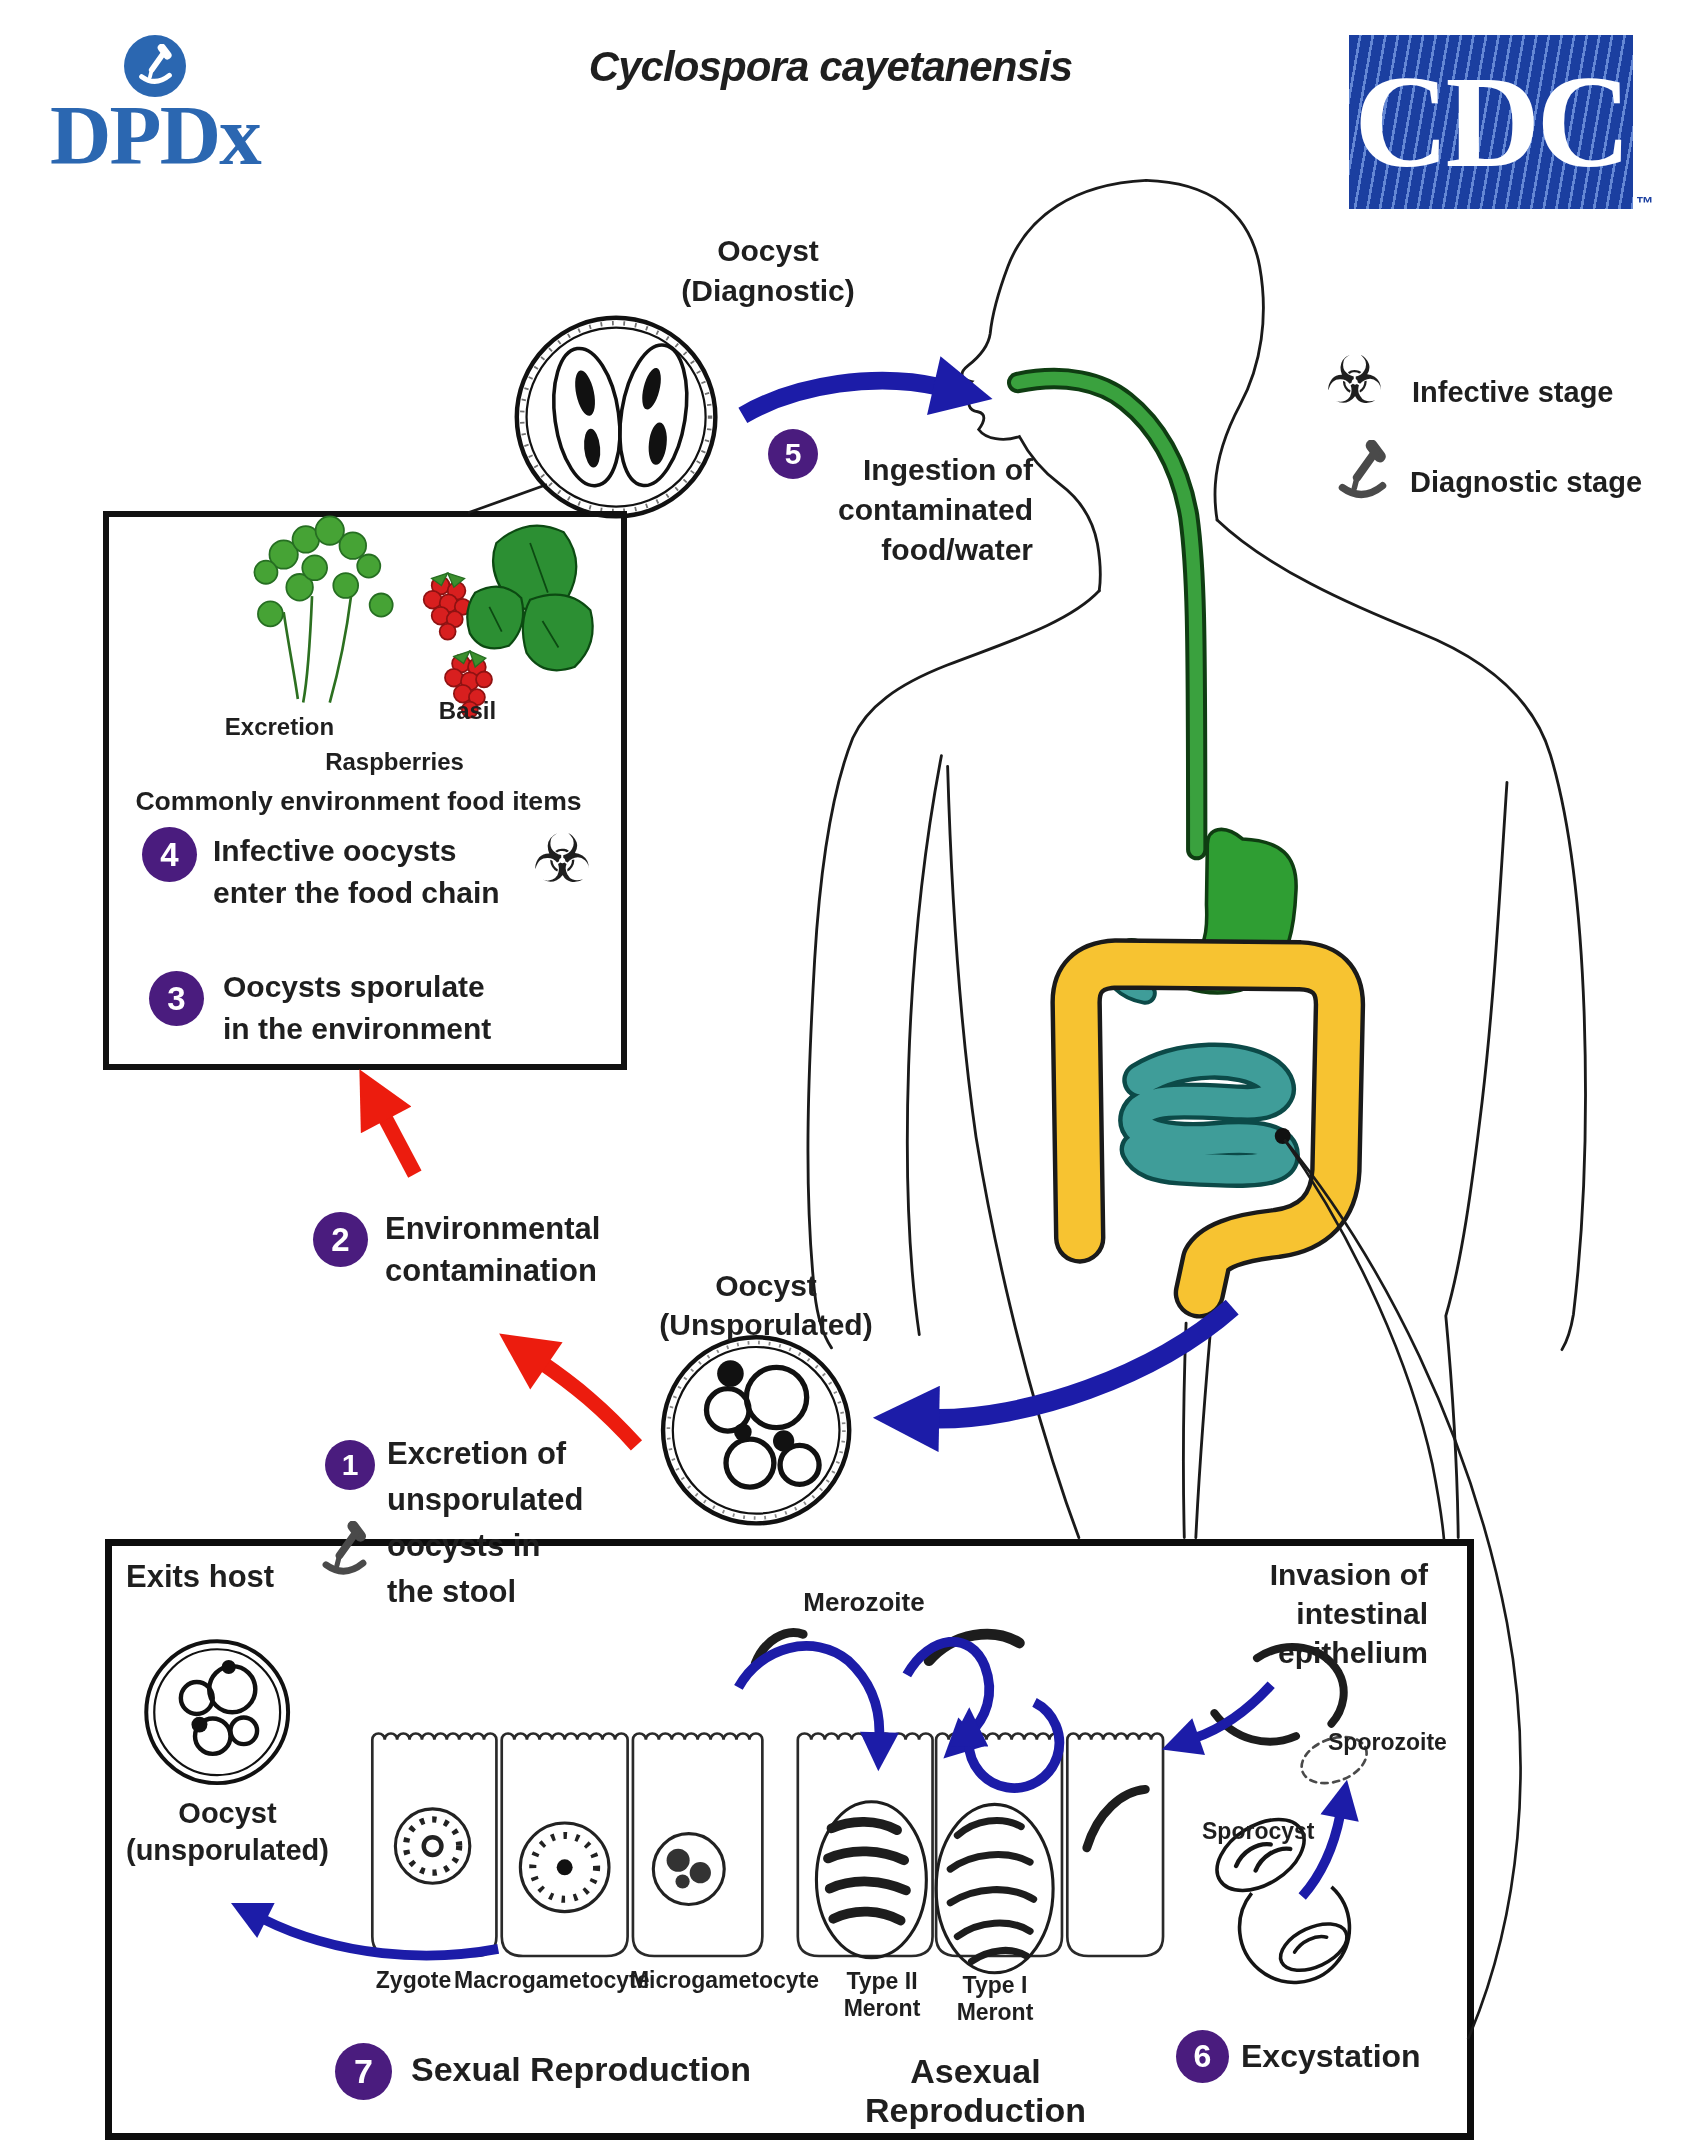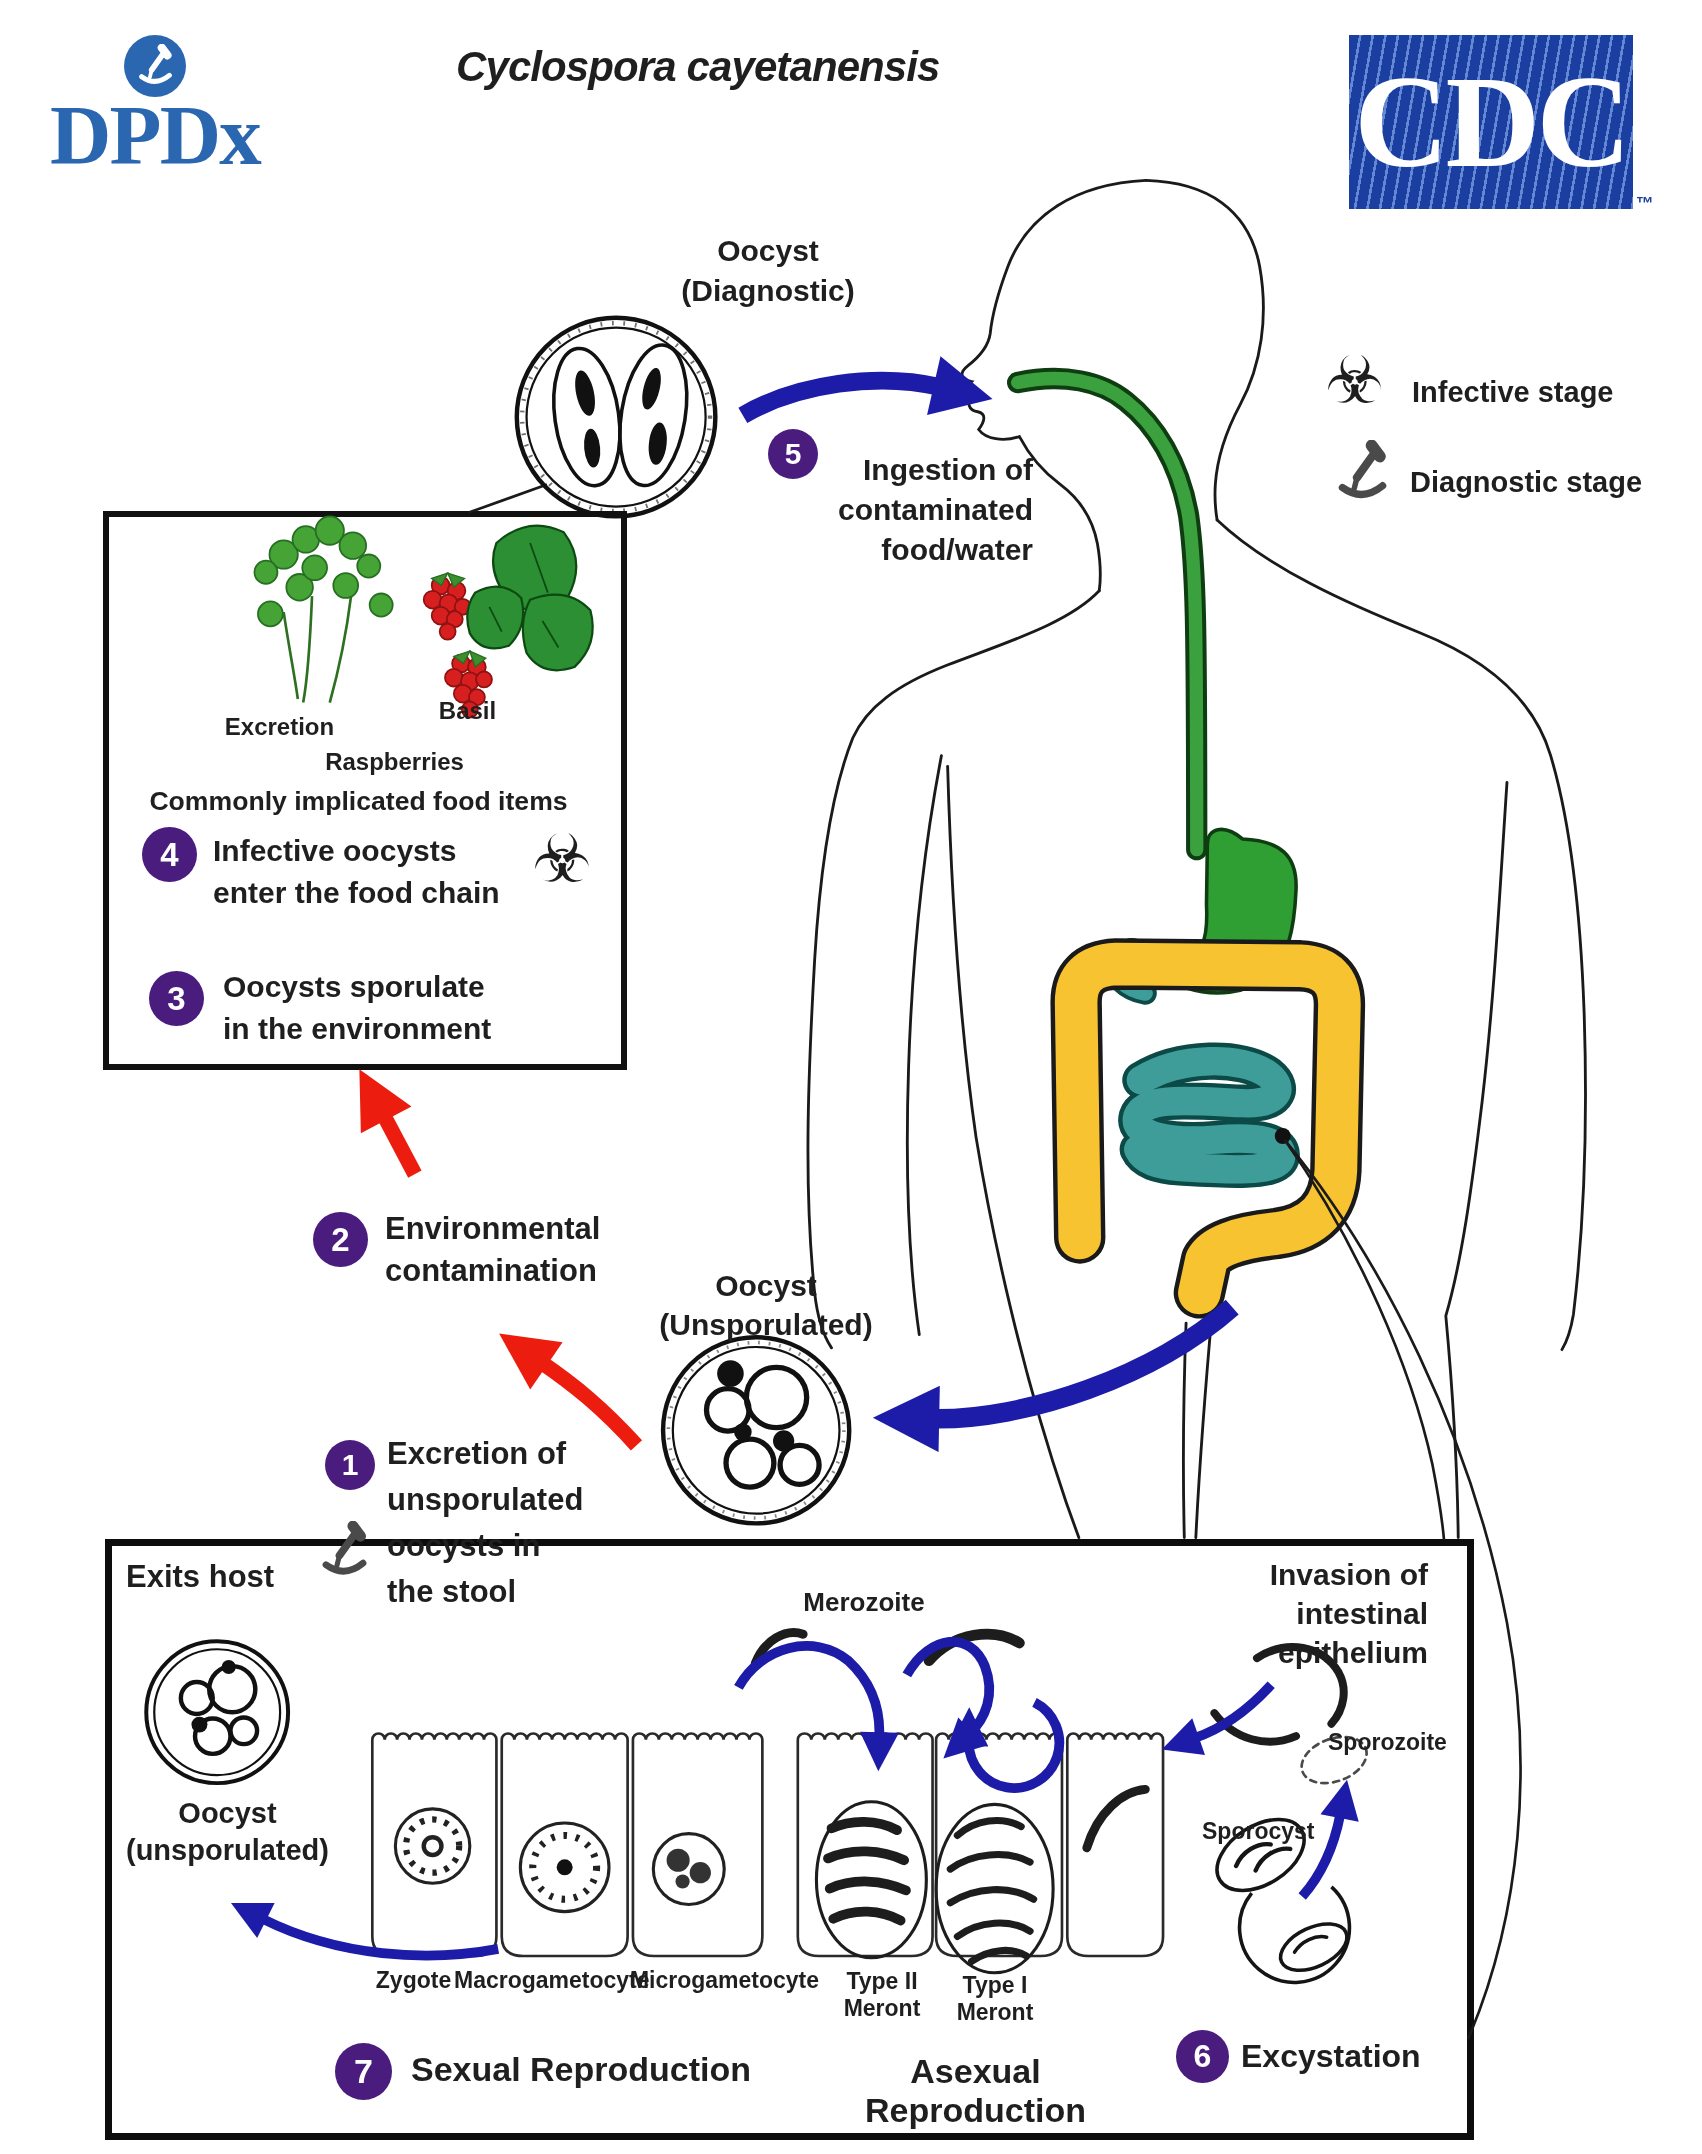--- a/index.html
+++ b/index.html
@@ -7,21 +7,21 @@
          font-family:"Liberation Sans",sans-serif;color:#1c1c1c;}
   .abs{position:absolute;}
   .art{position:absolute;left:0;top:0;width:1702px;height:2155px;z-index:4;pointer-events:none;}
   .txt{position:absolute;z-index:10;color:#1f1f1f;}
   .bold{font-weight:bold;}
   .semi{font-weight:600;}
   
   .dpdx{left:50px;top:35px;display:flex;align-items:center;gap:7px;z-index:10;flex-direction:column;}
   .dpdx-circle{width:62px;height:62px;border-radius:50%;background:#2b67b1;display:flex;align-items:center;justify-content:center;}
   .dpdx-word{font-family:"Liberation Serif",serif;font-weight:bold;font-size:85px;color:#2b67b1;line-height:62px;letter-spacing:-1.8px;}
-  .title{left:456px;top:43px;width:709px;text-align:left;font-size:42px;font-weight:bold;font-style:italic;letter-spacing:-0.9px;}
+  .title{left:476px;top:43px;width:709px;text-align:center;font-size:42px;font-weight:bold;font-style:italic;letter-spacing:-0.9px;}
   .cdc{left:1349px;top:35px;width:284px;height:174px;background:#1b3fa0;
        background-image:repeating-linear-gradient(100deg,rgba(160,195,255,0) 0 9.8px,rgba(160,195,255,.55) 9.8px 12.4px);
        display:flex;align-items:center;justify-content:center;z-index:10;}
   .cdc-word{font-family:"Liberation Serif",serif;font-weight:bold;font-size:131px;color:#ffffff;letter-spacing:-3.5px;line-height:174px;}
   .cdc-tm{left:1636px;top:193px;font-size:17.7px;color:#1b3fa0;font-weight:bold;}
   
   .bio{font-family:"DejaVu Sans",sans-serif;color:#1e1e1e;z-index:10;line-height:1;}
   .legend-label{font-size:29px;}
   
   .food-box{left:103px;top:511px;width:512px;height:547px;border:6.2px solid #111;background:#fff;z-index:1;}
@@ -333,21 +333,21 @@
 
   <div class="txt rgt bold lh45" style="left:811px;top:450px;width:222px;font-size:30px;">
     <div>Ingestion of</div>
     <div>contaminated</div>
     <div>food/water</div>
   </div>
 
   <div class="txt ctr semi" style="left:213px;top:713px;width:133px;font-size:24px;">Excretion</div>
   <div class="txt ctr semi" style="left:410px;top:697px;width:115px;font-size:24px;">Basil</div>
   <div class="txt ctr semi" style="left:319px;top:748px;width:151px;font-size:24px;">Raspberries</div>
-  <div class="txt ctr semi" style="left:113px;top:786px;width:491px;font-size:26.6px;">Commonly implicated food items</div>
+  <div class="txt ctr semi" style="left:113px;top:786px;width:491px;font-size:26.6px;">Commonly environment food items</div>
 
   <div class="txt bold lh47" style="left:213px;top:830px;font-size:30px;">
     <div>Infective oocysts</div>
     <div>enter the food chain</div>
   </div>
   <div class="txt bio" style="left:532px;top:826px;font-size:67px;">☣</div>
 
   <div class="txt bold lh47" style="left:223px;top:966px;font-size:30px;">
     <div>Oocysts sporulate</div>
     <div>in the environment</div>

